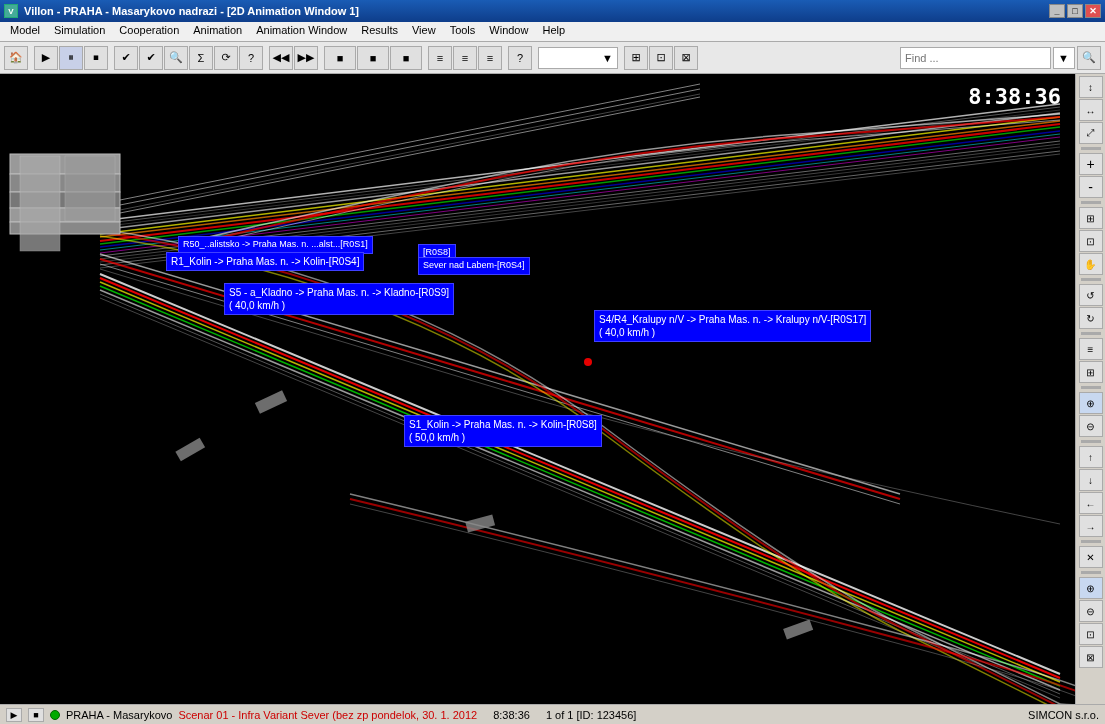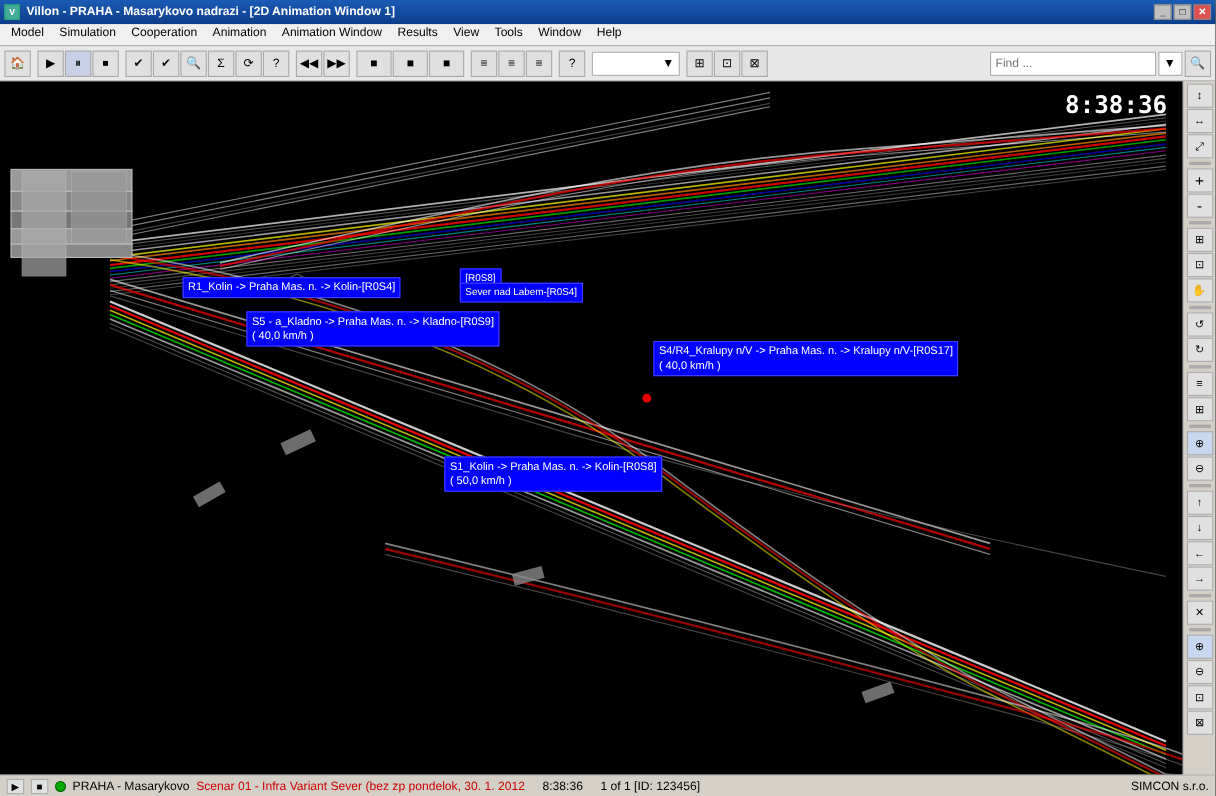--- a/index.html
+++ b/index.html
@@ -308,20 +308,23 @@
       <rect x="10" y="118" width="110" height="16" fill="#777" stroke="#bbb" stroke-width="1"></rect>
       <rect x="10" y="134" width="110" height="14" fill="#999" stroke="#bbb" stroke-width="1"></rect>
       <rect x="10" y="148" width="110" height="12" fill="#888" stroke="#bbb" stroke-width="1"></rect>
 
       <rect x="20" y="82" width="40" height="95" fill="#aaa" stroke="#ccc" stroke-width="0.5" opacity="0.7"></rect>
       <rect x="65" y="82" width="50" height="65" fill="#999" stroke="#bbb" stroke-width="0.5" opacity="0.7"></rect>
     </svg>
 
     <div id="time-display">8:38:36</div>
 
+    <div class="train-label" style="top:162px; left:178px; font-size:9px">
+      R50_..alistsko -&gt; Praha Mas. n. ...alst...[R0S1]
+    </div>
     <div class="train-label" style="top:178px; left:166px;">
       R1_Kolin -&gt; Praha Mas. n. -&gt; Kolin-[R0S4]
     </div>
     <div class="train-label" style="top:170px; left:418px; font-size:9px">
       [R0S8]
     </div>
     <div class="train-label" style="top:183px; left:418px; font-size:9px">
       Sever nad Labem-[R0S4]
     </div>
     <div class="train-label" style="top:209px; left:224px;">

